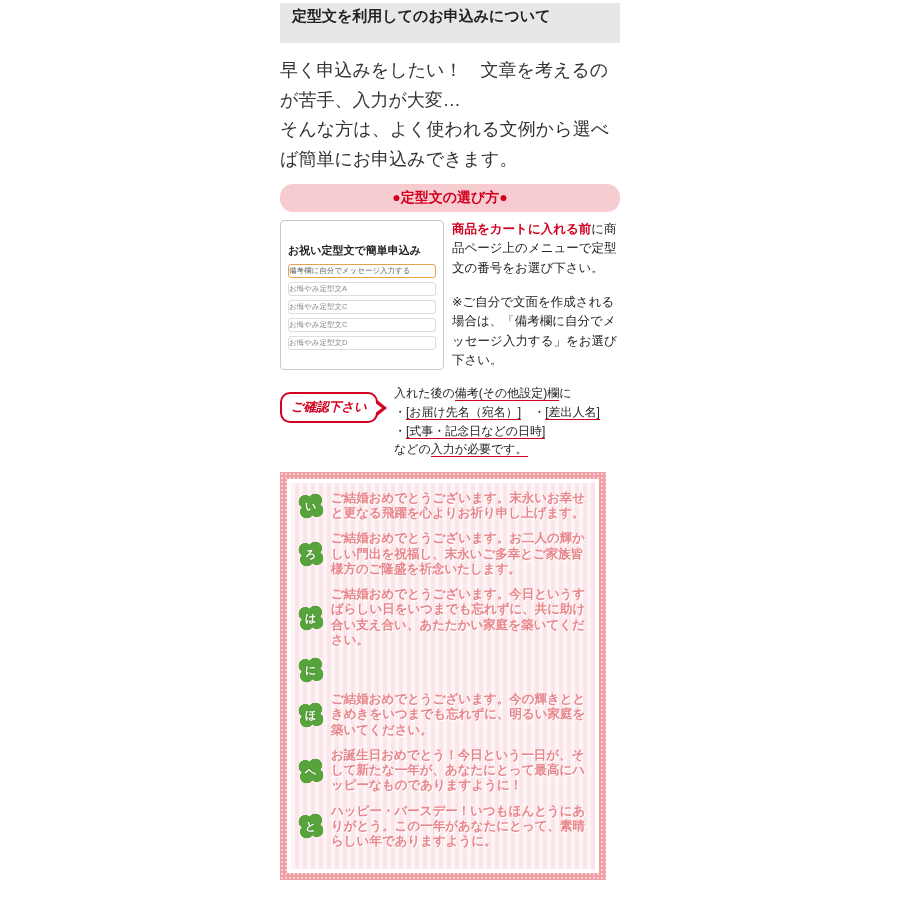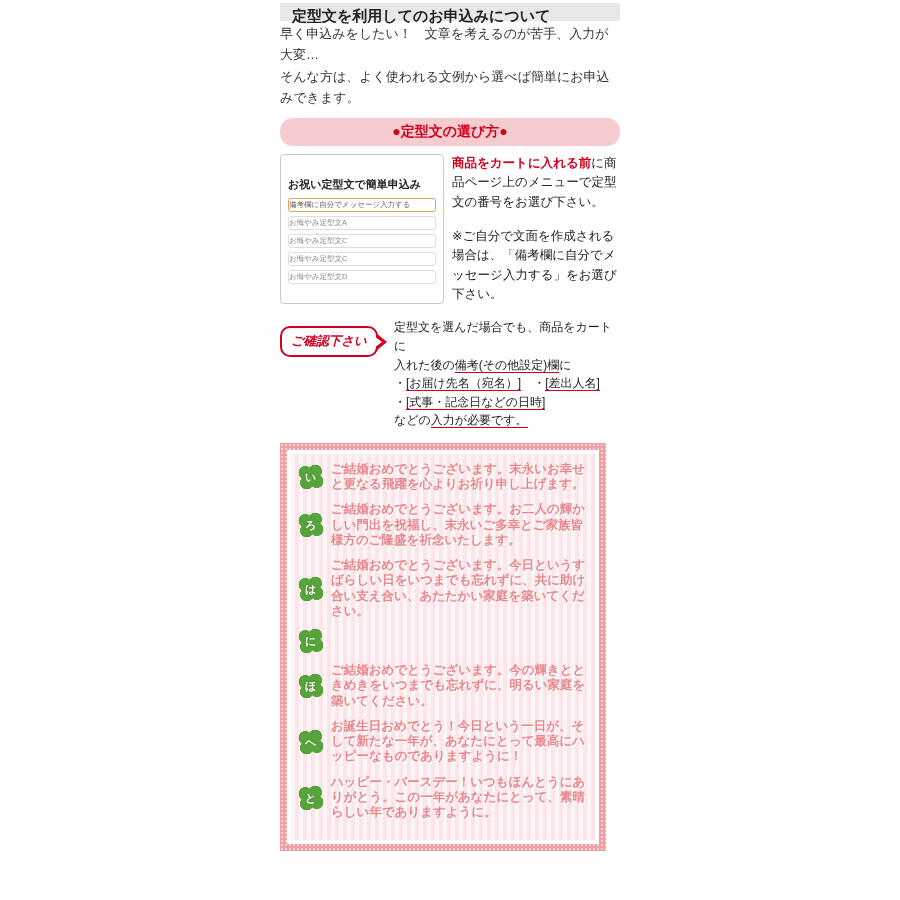--- a/index.html
+++ b/index.html
@@ -1,24 +1,24 @@
 <!DOCTYPE html>
 <html><head>
 <meta charset="utf-8">
 <style>
   * { margin:0; padding:0; box-sizing:border-box; }
   html,body { width:900px; height:900px; background:#fff; overflow:hidden;
     font-family:"Liberation Sans","DejaVu Sans",sans-serif; color:#222; }
   .page { position:relative; width:340px; margin-left:280px; padding-top:3px; }
 
   
-  .hdr { background:#e7e7e7; height:18px; line-height:26px; padding-left:12px;
+  .hdr { background:#e7e7e7; height:40px; line-height:26px; padding-left:12px;
     font-size:15px; font-weight:bold; color:#222; }
 
-  .intro { margin-top:2px; font-size:13px; line-height:1.65; color:#333; }
+  .intro { margin-top:13px; font-size:18px; line-height:1.65; color:#333; }
 
   .pill { margin-top:9px; height:28px; line-height:26px; text-align:center;
     background:#f6ccd0; border-radius:13px; color:#d2001e; font-weight:bold; font-size:14px; }
 
   
   .cols { margin-top:8px; display:flex; gap:8px; }
   .selbox { width:164px; min-height:112px; border:1px solid #c9c9c9; border-radius:4px;
     background:#fff; padding:22px 7px 4px; }
   .selbox .ttl { font-size:11px; font-weight:bold; color:#222; margin-bottom:6px; }
   .btn { display:block; width:100%; height:14px; line-height:12px; text-align:left;
@@ -94,21 +94,20 @@
     </div>
     <div class="rcol">
       <p><span class="red-b">商品をカートに入れる前</span><span>に商品ページ上のメニューで定型文の番号をお選び下さい。</span></p>
       <p class="note">※ご自分で文面を作成される場合は、「備考欄に自分でメッセージ入力する」をお選び下さい。</p>
     </div>
   </div>
 
   <div class="confirm">
     <div class="bubble">ご確認下さい</div>
     <div class="ctext">
-      <div>定型文を選んだ場合でも、商品をカートに</div>
       <div><span>入れた後の</span><span class="u-red">備考(その他設定)欄</span><span>に</span></div>
       <div><span>・</span><span class="u-red">[お届け先名（宛名）]</span><span>　・</span><span class="u-red">[差出人名]</span></div>
       <div><span>・</span><span class="u-red">[式事・記念日などの日時]</span></div>
       <div><span>などの</span><span class="u-red">入力が必要です。</span></div>
     </div>
   </div>
 
   <div class="bigbox">
     <div class="bigbox-in">
       <div class="stripes">

